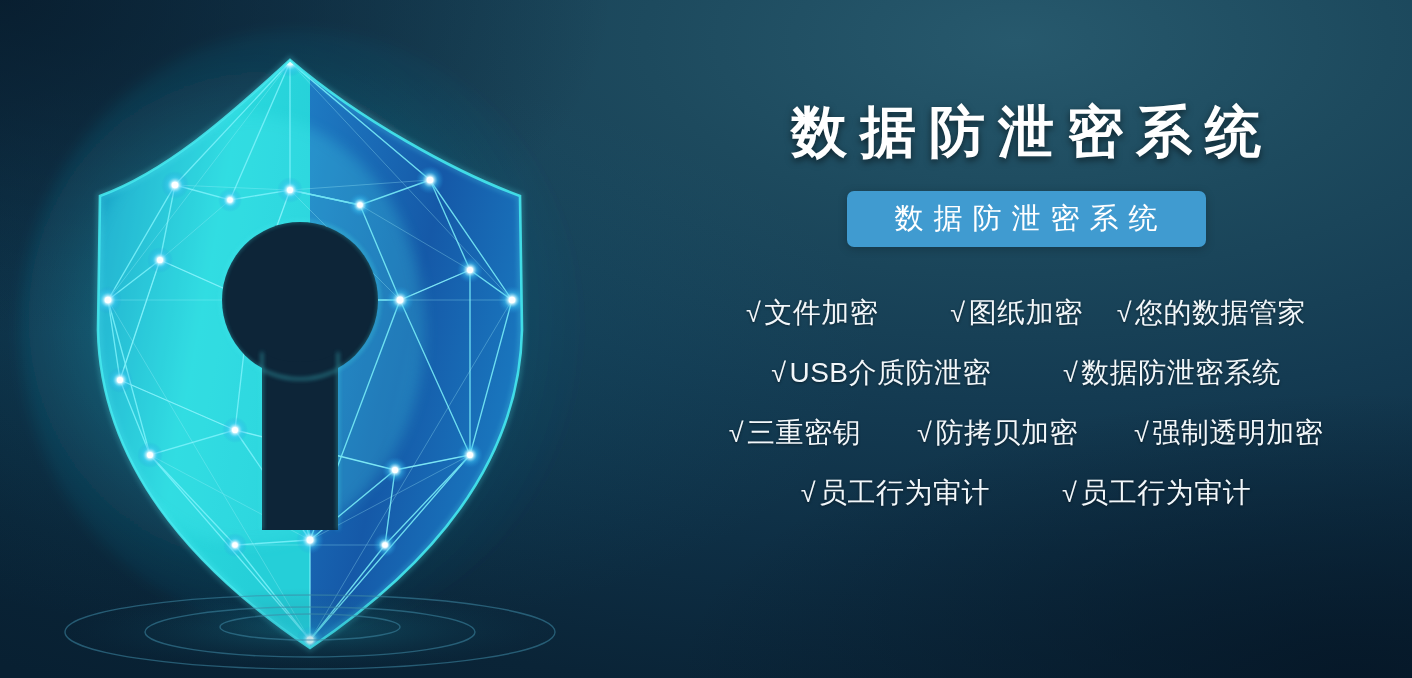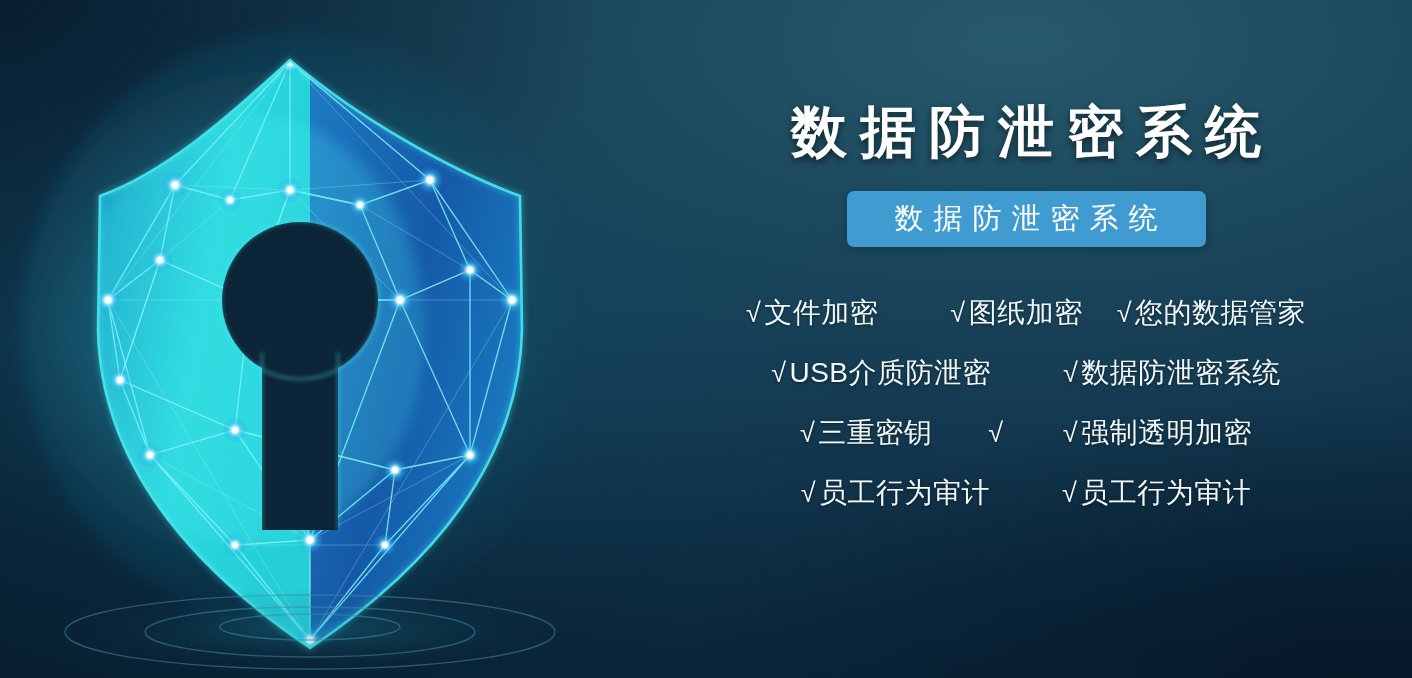--- a/index.html
+++ b/index.html
@@ -307,20 +307,21 @@
       </div>
 
       <div class="feature-row">
         <span class="feature-item">
             <span class="tick">√</span>
             <span>三重密钥</span>
           </span>
         <span class="gap-m"></span>
         <span class="feature-item">
             <span class="tick">√</span>
+            <span>防拷贝加密</span>
           </span>
         <span class="gap-m"></span>
         <span class="feature-item">
             <span class="tick">√</span>
             <span>强制透明加密</span>
           </span>
       </div>
 
       <div class="feature-row">
         <span class="feature-item">

